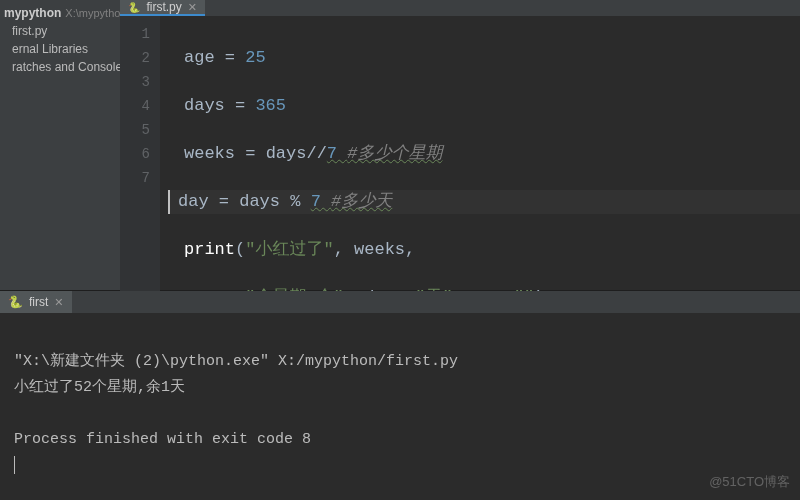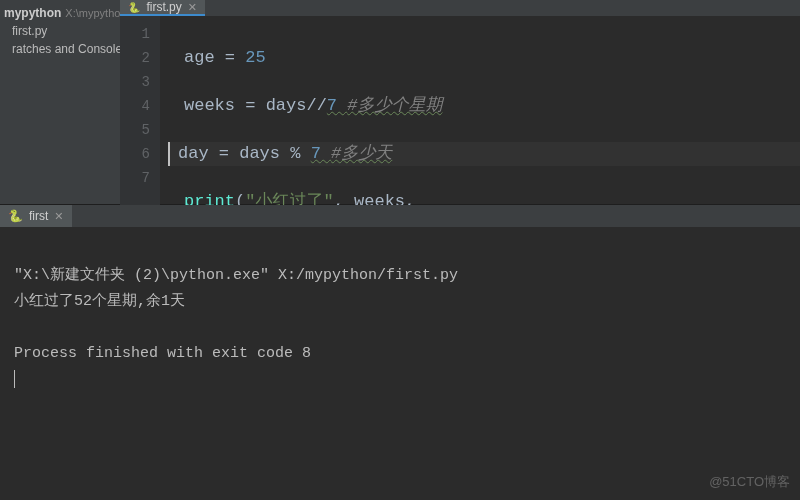--- a/index.html
+++ b/index.html
@@ -3,21 +3,21 @@
 <meta charset="utf-8">
 <style>
   * { margin:0; padding:0; box-sizing:border-box; }
   body {
     width:800px; height:500px;
     background:#2b2b2b;
     font-family:"Consolas","Courier New",monospace;
     font-size:14px; color:#bbbbbb;
     overflow:hidden; position:relative;
   }
-  .top { display:flex; height:204px; }
+  .top { display:flex; height:290px; }
   .sidebar {
     width:120px; background:#3c3f41;
     color:#bbbbbb; font-family:Arial,sans-serif;
     font-size:12px; padding-top:4px;
   }
   .sidebar .proj-row { display:flex; align-items:baseline; gap:4px; padding:2px 4px; }
   .sidebar .proj-name { font-weight:bold; color:#cccccc; }
   .sidebar .proj-path { color:#808080; font-size:11px; }
   .sidebar .tree-item { padding:2px 4px 2px 12px; white-space:nowrap; }
   .editor-area { flex:1; background:#2b2b2b; display:flex; flex-direction:column; }
@@ -34,21 +34,21 @@
     width:40px; background:#313335; color:#606366;
     text-align:right; padding:6px 10px 0 0; line-height:24px;
   }
   .code { flex:1; padding:6px 0 0 16px; line-height:24px; white-space:pre; font-size:17px; }
   .code .ln { height:24px; padding-left:8px; }
   .code .hl { background:#323232; border-left:2px solid #c0c0c0; margin-left:-8px; }
   .tok-id  { color:#a9b7c6; }
   .tok-op  { color:#a9b7c6; }
   .tok-num { color:#6897bb; }
   .tok-com { color:#808080; font-style:italic; }
-  .tok-fn  { color:#5eead4; }
+  .tok-fn  { color:#ffffff; }
   .tok-str { color:#6a8759; }
   .tok-kw  { color:#cc7832; }
   .wavy { text-decoration:underline wavy #6a8759; text-decoration-thickness:1px; }
   .run-panel { height:210px; display:flex; flex-direction:column; border-top:1px solid #1e1e1e; }
   .run-tab-bar { height:22px; background:#3c3f41; display:flex; align-items:stretch; }
   .run-tab {
     background:#515658; display:flex; align-items:center;
     padding:0 8px; gap:6px; font-family:Arial,sans-serif;
     font-size:12px; color:#d0d0d0;
   }
@@ -72,20 +72,21 @@
 </head>
 <body>
 
 <div class="top">
   <div class="sidebar">
     <div class="proj-row">
       <span class="proj-name">mypython</span>
       <span class="proj-path">X:\mypython</span>
     </div>
     <div class="tree-item">first.py</div>
+    <div class="tree-item">ernal Libraries</div>
     <div class="tree-item">ratches and Consoles</div>
   </div>
 
   <div class="editor-area">
     <div class="tab-bar">
       <div class="tab">
         <span class="py-icon">🐍</span>
         <span>first.py</span>
         <span class="close">✕</span>
       </div>
@@ -95,20 +96,21 @@
         <div>1</div>
         <div>2</div>
         <div>3</div>
         <div>4</div>
         <div>5</div>
         <div>6</div>
         <div>7</div>
       </div>
       <div class="code">
 <div class="ln"><span class="tok-id">age</span><span class="tok-op"> = </span><span class="tok-num">25</span></div>
+<div class="ln"><span class="tok-id">days</span><span class="tok-op"> = </span><span class="tok-num">365</span></div>
 <div class="ln"><span class="tok-id">weeks</span><span class="tok-op"> = </span><span class="tok-id">days</span><span class="tok-op">//</span><span class="tok-num wavy">7 </span><span class="tok-com wavy">#多少个星期</span></div>
 <div class="ln hl"><span class="tok-id">day</span><span class="tok-op"> = </span><span class="tok-id">days</span><span class="tok-op"> % </span><span class="tok-num wavy">7 </span><span class="tok-com wavy">#多少天</span></div>
 <div class="ln"><span class="tok-fn">print</span><span class="tok-op">(</span><span class="tok-str">"小红过了"</span><span class="tok-op">, </span><span class="tok-id">weeks</span><span class="tok-op">,</span></div>
 <div class="ln"><span>      </span><span class="tok-str">"个星期,余"</span><span class="tok-op">, </span><span class="tok-id">day</span><span class="tok-op">, </span><span class="tok-str">"天"</span><span class="tok-op">, </span><span class="tok-kw">sep</span><span class="tok-op">=</span><span class="tok-str">""</span><span class="tok-op">)</span></div>
 <div class="ln"></div>
       </div>
     </div>
   </div>
 </div>
 

